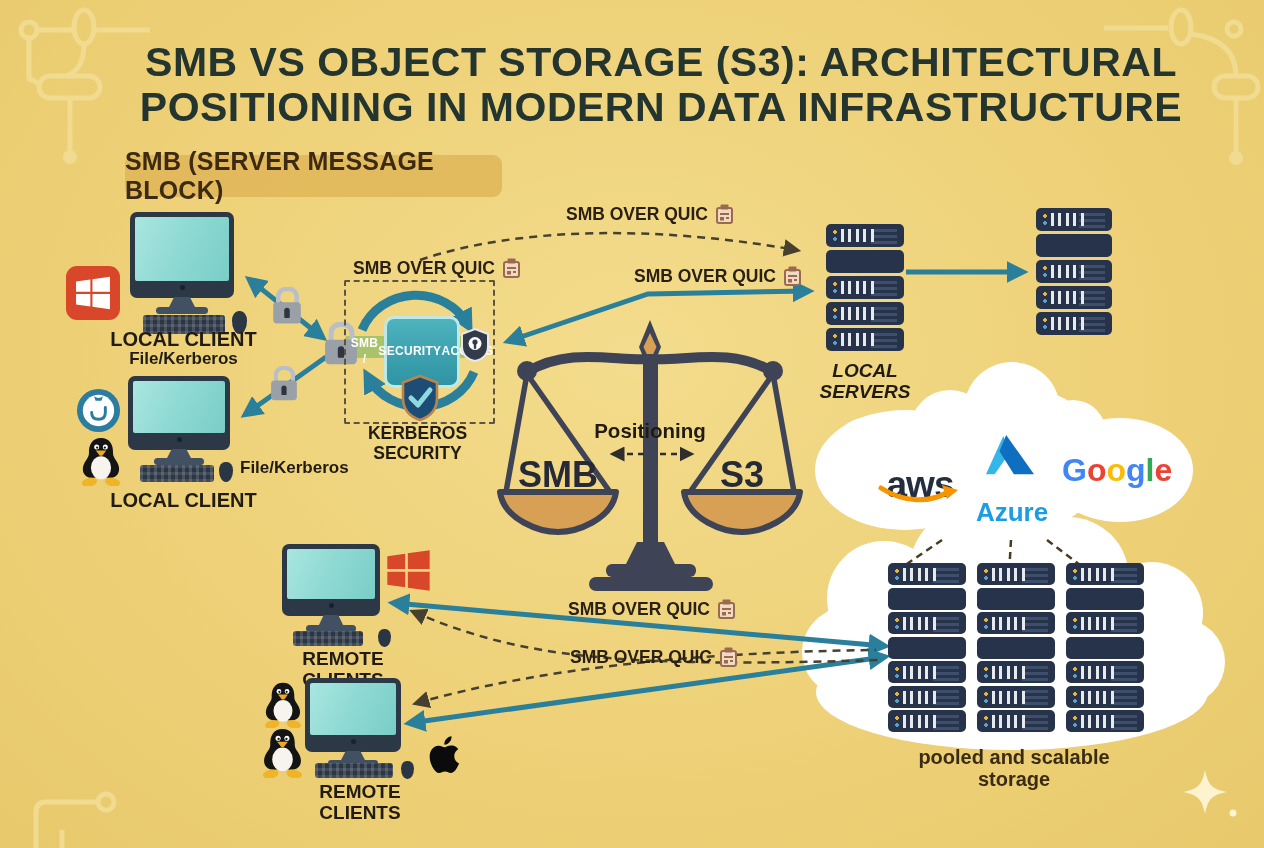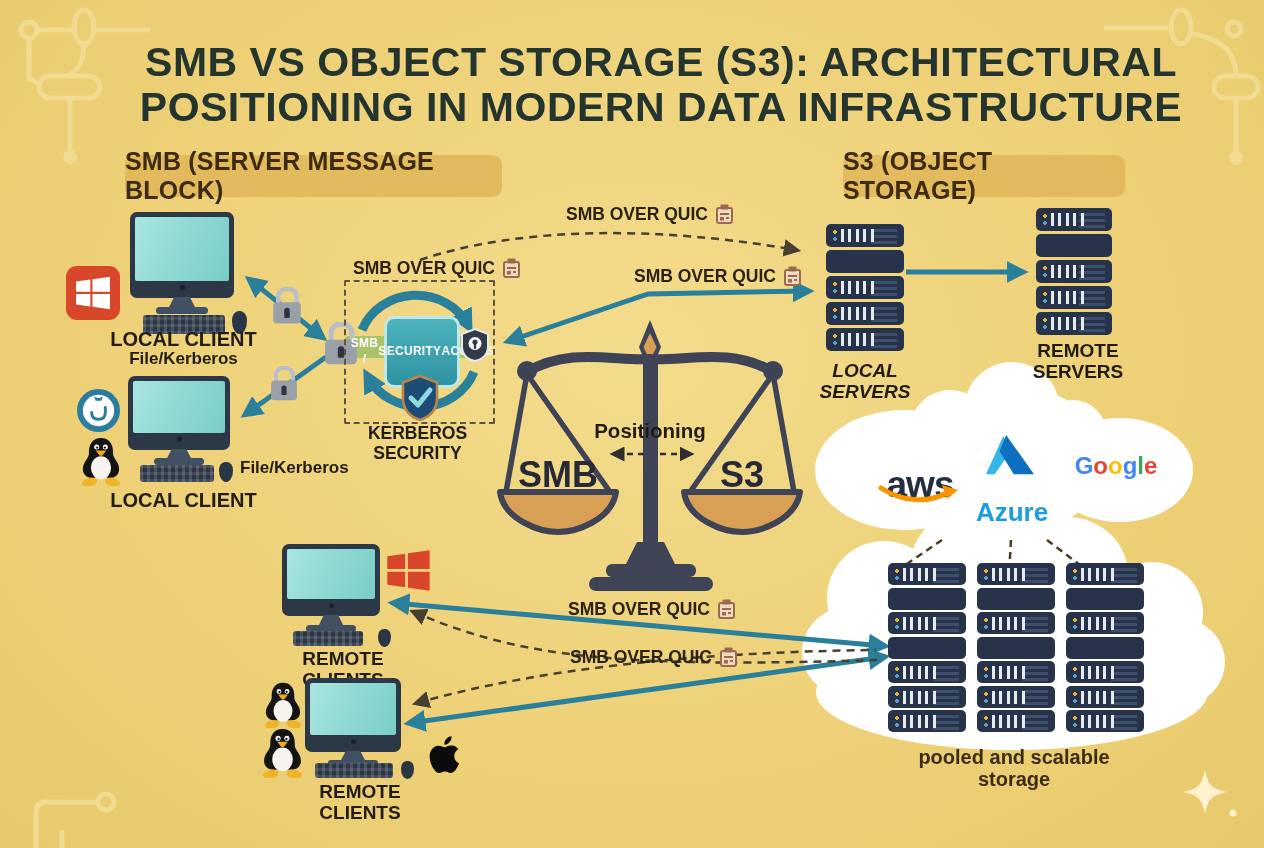--- a/index.html
+++ b/index.html
@@ -174,21 +174,20 @@
     <g stroke="#2e2e2e" stroke-width="2.5" stroke-dasharray="6 5" fill="none">
       <path d="M644 454 L614 454" marker-end="url(#mB)"></path>
       <path d="M660 454 L690 454" marker-end="url(#mB)"></path>
     </g>
   </svg>
 
   <div class="abs title-line" style="top:42px;">SMB VS OBJECT STORAGE (S3): ARCHITECTURAL</div>
   <div class="abs title-line" style="top:87px;">POSITIONING IN MODERN DATA INFRASTRUCTURE</div>
 
   <div class="abs badge" style="left:125px;top:155px;width:377px;">SMB (SERVER MESSAGE BLOCK)</div>
-  <div class="abs badge" style="left:843px;top:155px;width:282px;">S3 (OBJECT STORAGE)</div>
 
   <div class="abs" style="left:66px;top:266px;width:54px;height:54px;border-radius:11px;background:#d9472b;display:flex;align-items:center;justify-content:center;">
     <svg width="36" height="36" viewBox="0 0 34 34">
         <path d="M1 6.2 L14.5 4.3 V15.8 H1 Z M16.5 4 L33 1.7 V15.8 H16.5 Z M1 18 H14.5 V29.7 L1 27.8 Z M16.5 18 H33 V32.3 L16.5 30 Z" fill="#fff"></path>
       </svg>
   </div>
   <div class="abs pc-mon" style="left:130px;top:212px;width:104px;height:86px;">
       <div class="pc-scr"></div>
       <div class="pc-chin"></div>
     </div>
@@ -339,37 +338,36 @@
   </div>
   <div class="abs lbl" style="left:790px;top:360px;width:150px;font-size:19px;font-style:italic;">LOCAL SERVERS</div>
 
   <div class="abs stack" style="left:1036px;top:208px;">
     <div class="srv v" style="width:76px;"></div>
     <div class="srv" style="width:76px;"></div>
     <div class="srv v" style="width:76px;"></div>
     <div class="srv v" style="width:76px;"></div>
     <div class="srv v" style="width:76px;"></div>
   </div>
-  <div class="abs lbl" style="left:998px;top:340px;width:160px;font-size:19px;">REMOTE SERVERS</div>
 
   <div class="abs" style="left:878px;top:464px;width:84px;text-align:center;font-size:37px;font-weight:bold;letter-spacing:-1px;color:#232f3e;">aws</div>
   <div class="abs" style="left:878px;top:484px;">
     <svg width="84" height="24" viewBox="0 0 84 24">
         <path d="M3 4 C26 19 52 19 70 8" stroke="#f79400" stroke-width="5" fill="none" stroke-linecap="round"></path>
         <path d="M64 1 l16 5 -11 9 z" fill="#f79400"></path>
       </svg>
   </div>
   <div class="abs" style="left:986px;top:432px;">
     <svg width="48" height="50" viewBox="0 0 50 46">
         <polygon points="18,1 25,18 9,41 0,41" fill="#35b6e9"></polygon>
         <polygon points="21,0 50,41 29,41 14,17" fill="#0e6fc0"></polygon>
       </svg>
   </div>
   <div class="abs" style="left:972px;top:486px;width:80px;text-align:center;font-size:26px;font-weight:bold;color:#1b9ce3;margin-top:11px;">Azure</div>
-  <div class="abs" style="left:1062px;top:452px;width:108px;text-align:center;font-size:24px;">
+  <div class="abs" style="left:1062px;top:452px;width:108px;text-align:center;font-size:32px;">
     <span class="g-letter" style="color:#4285F4;">G</span><span class="g-letter" style="color:#EA4335;">o</span><span class="g-letter" style="color:#FBBC05;">o</span><span class="g-letter" style="color:#4285F4;">g</span><span class="g-letter" style="color:#34A853;">l</span><span class="g-letter" style="color:#EA4335;">e</span>
   </div>
 
   <div class="abs stack" style="left:888px;top:563px;gap:2.5px;">
     <div class="srv v" style="height:22px;"></div>
     <div class="srv" style="height:22px;"></div>
     <div class="srv v" style="height:22px;"></div>
     <div class="srv" style="height:22px;"></div>
     <div class="srv v" style="height:22px;"></div>
     <div class="srv v" style="height:22px;"></div>

